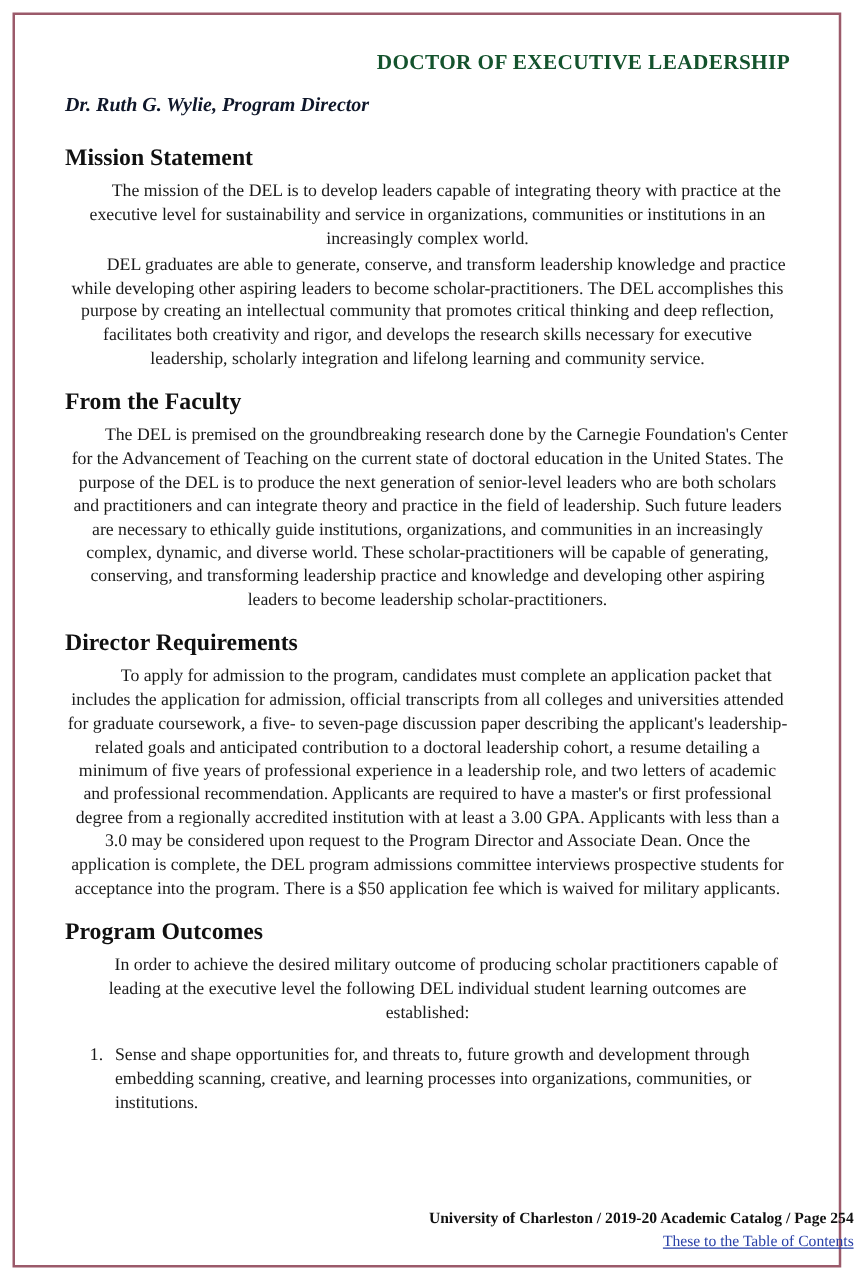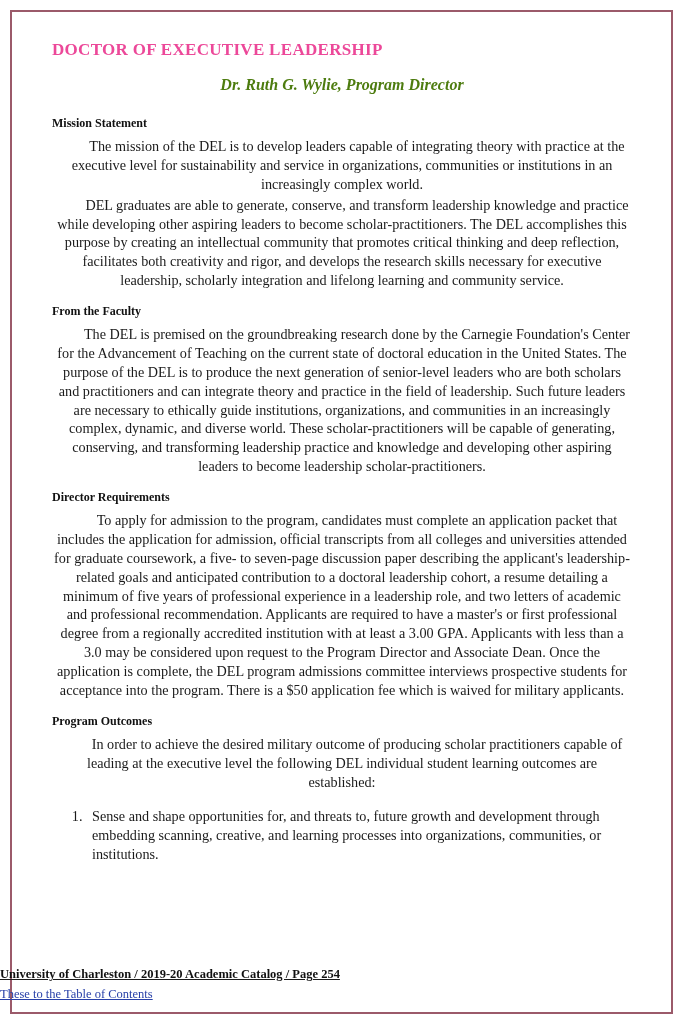--- a/index.html
+++ b/index.html
@@ -31,40 +31,39 @@
     pointer-events: none;
   }
   .content {
     position: absolute;
     left: 52px;
     top: 40px;
     width: 580px;
     box-sizing: border-box;
   }
   .doc-title {
-    text-align: left;
-    color: #ec4899;
+    text-align: right;
+    color: #14532d;
     font-family: "Liberation Serif", serif;
     font-weight: bold;
     font-size: 17px;
     letter-spacing: 0.3px;
     margin: 0 0 0 0;
     font-variant: small-caps;
     text-transform: capitalize;
   }
   .doc-subtitle {
-    text-align: center;
-    color: #4d7c0f;
+    color: #0f172a;
     font-weight: bold;
     font-style: italic;
     font-size: 16px;
     margin: 16px 0 22px 0;
   }
   h2.section-heading {
-    font-size: 12px;
+    font-size: 19px;
     font-weight: bold;
     margin: 14px 0 6px 0;
     color: #111;
   }
   p.body-text {
     font-size: 14.2px;
     line-height: 1.33;
     margin: 0 0 2px 0;
     text-indent: 30px;
     text-align: center;
@@ -77,22 +76,21 @@
   }
   ol.outcomes li {
     margin-bottom: 2px;
     padding-left: 6px;
   }
   .footer {
     position: absolute;
     left: 0;
     right: 0;
     bottom: 22px;
-    text-align: left;
-    text-decoration: underline;
+    text-align: right;
   }
   .footer-line {
     font-size: 12.5px;
     font-weight: bold;
     color: #111;
     margin-bottom: 2px;
   }
   .footer-link {
     font-size: 12.5px;
     color: #2840a8;

